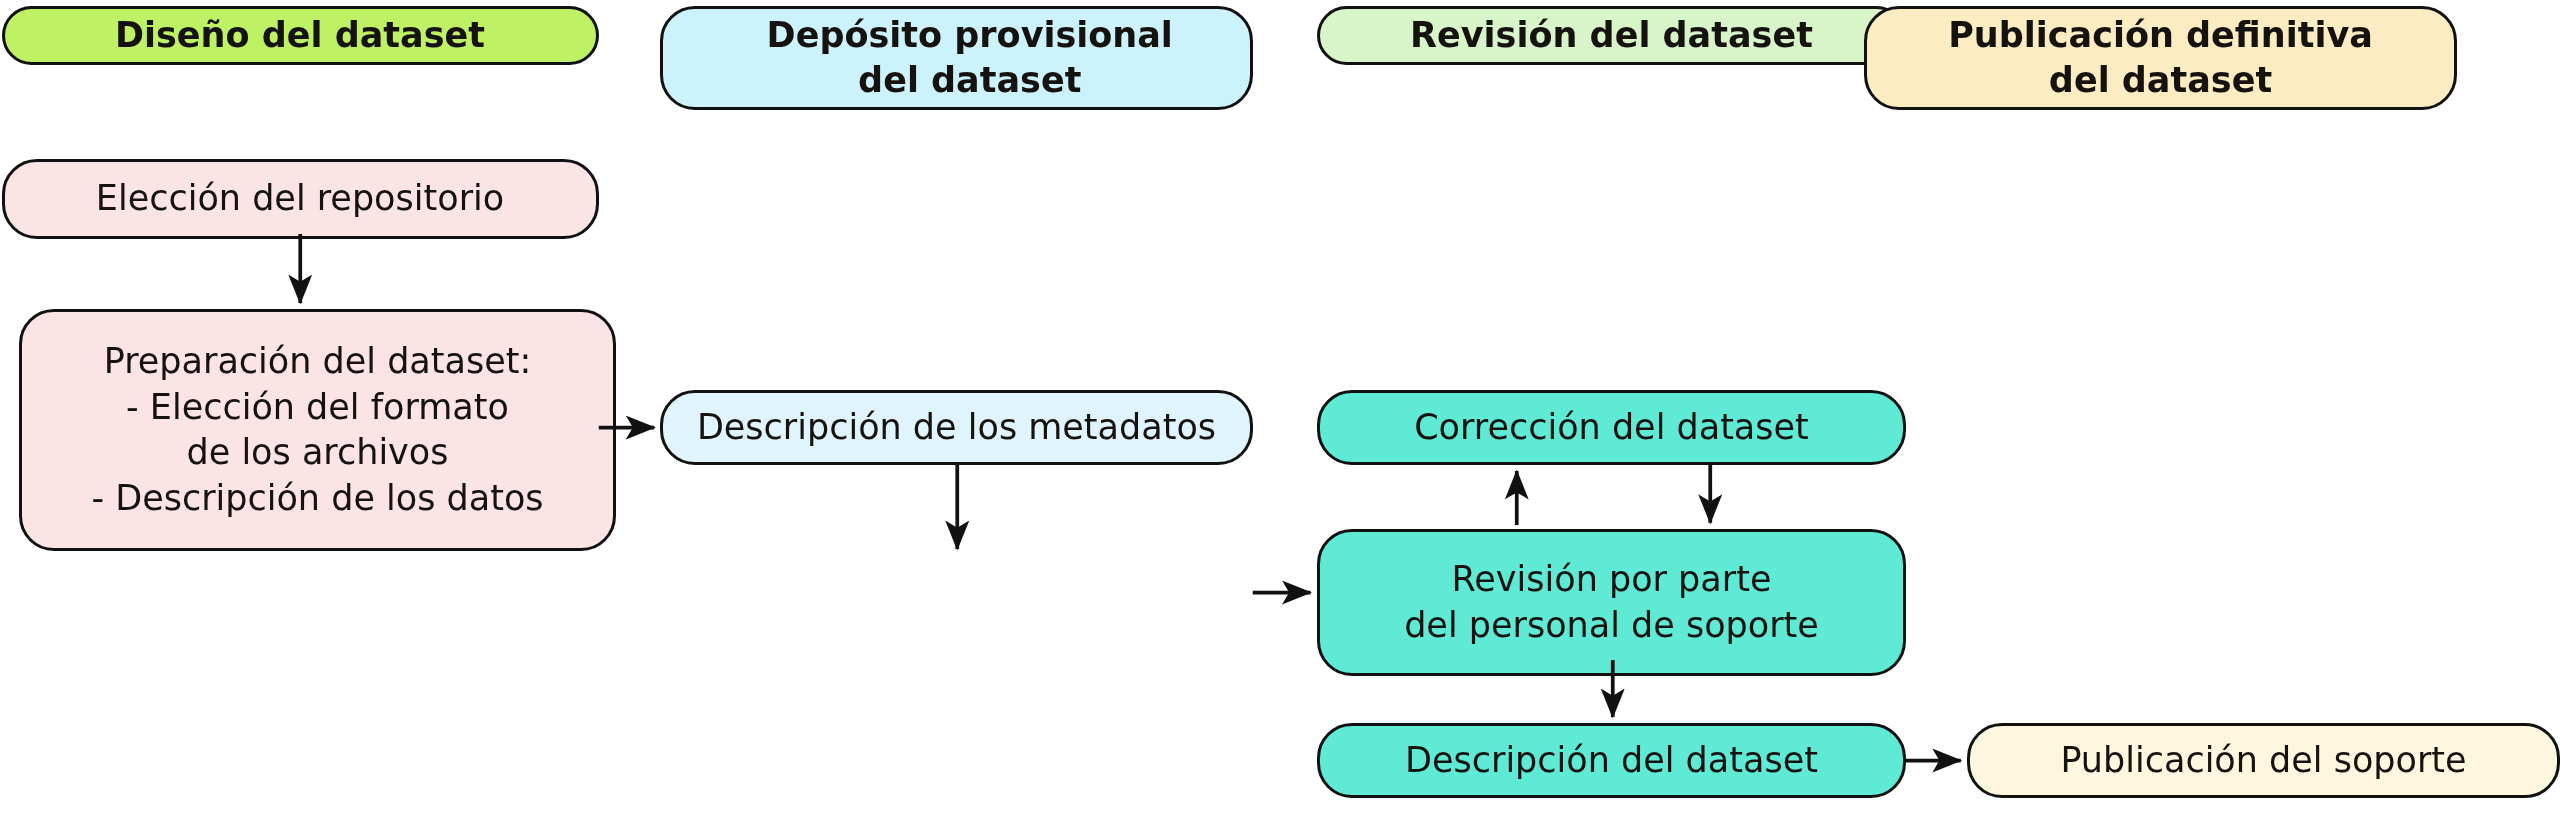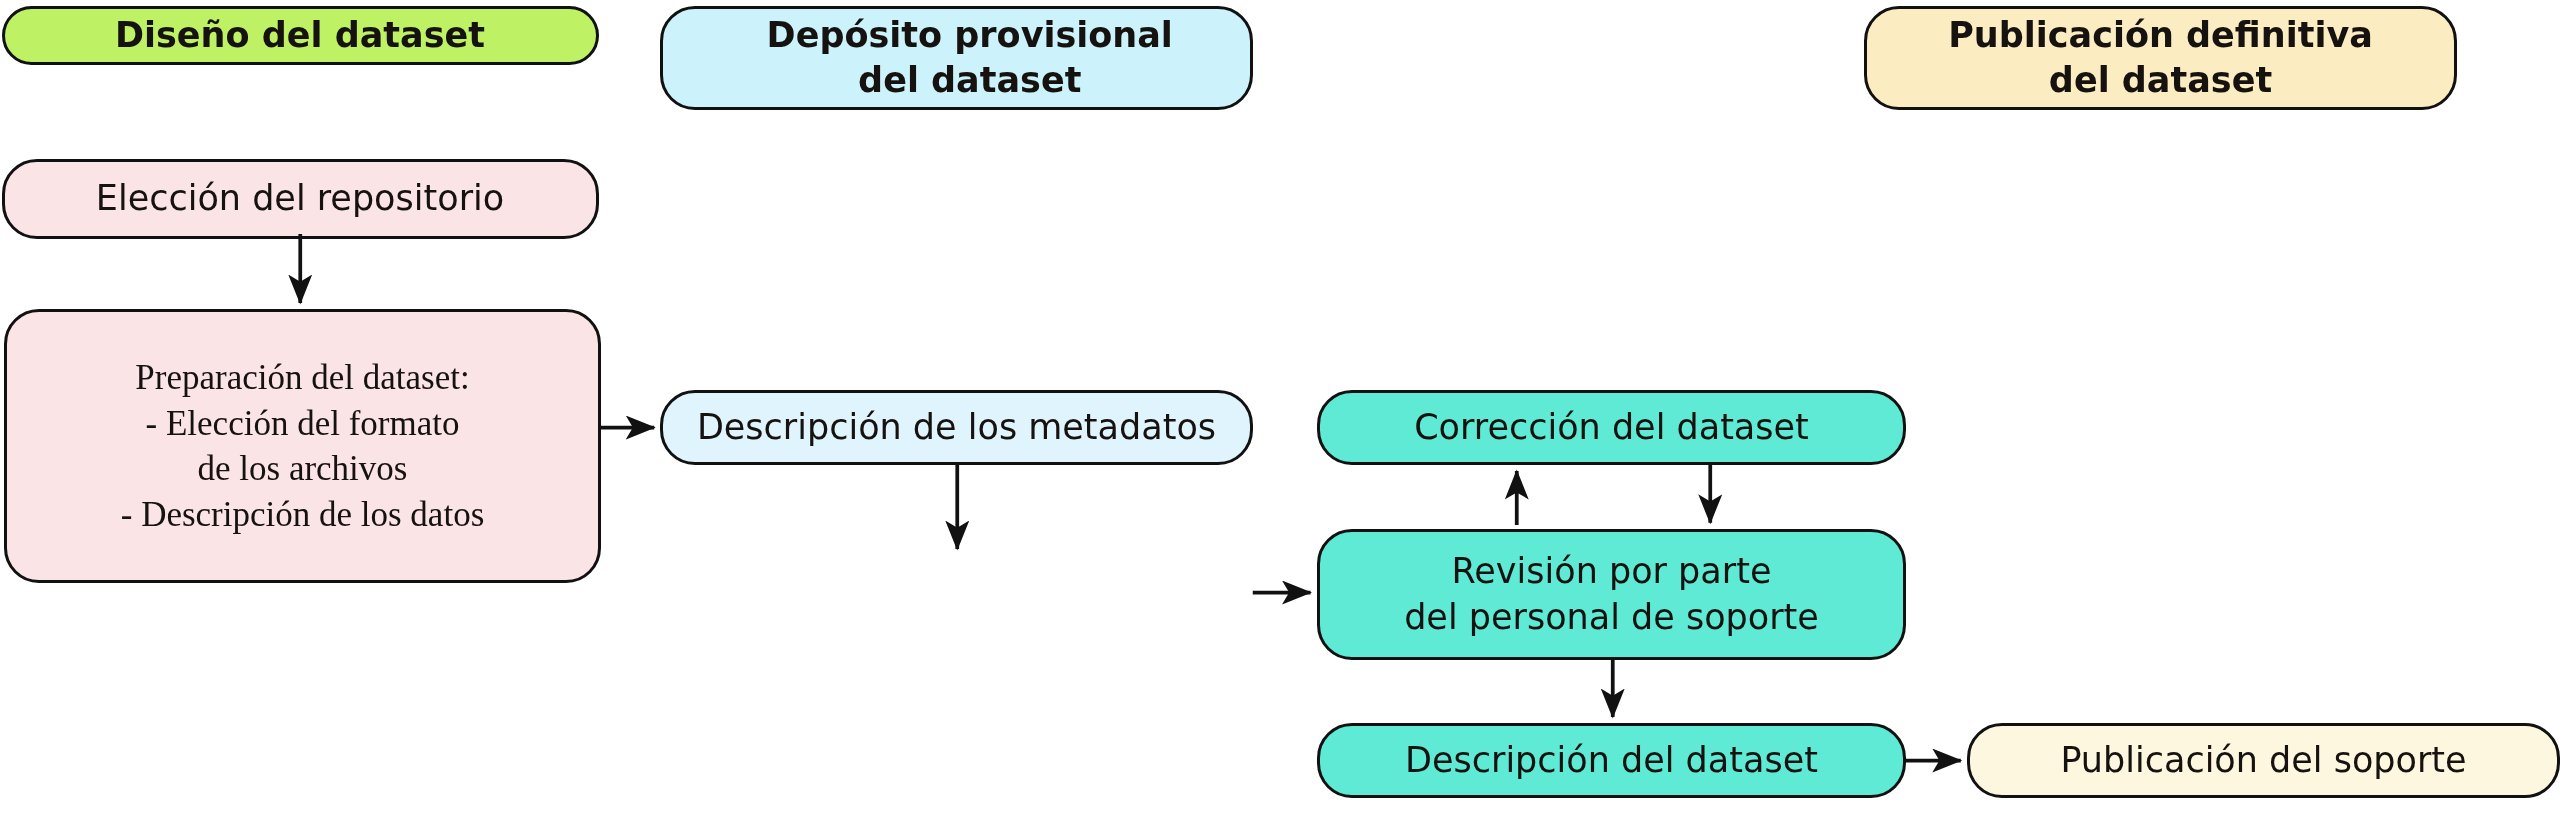--- a/index.html
+++ b/index.html
@@ -60,37 +60,38 @@
 </head>
 <body>
 
 <div id="canvas">
 
   <div class="node header fill-pink-strong" style="left:1.5px; top:6px; width:597px; height:59px;">Diseño del dataset</div>
 
   <div class="node header fill-blue-strong" style="left:660px; top:6px; width:593px; height:104px;padding-left:40px;">Depósito provisional
 del dataset</div>
 
+  <div class="node header fill-green-strong" style="left:1317px; top:6px; width:589px; height:59px;">Revisión del dataset</div>
 
   <div class="node header fill-yellow-strong" style="left:1864px; top:6px; width:593px; height:104px;">Publicación definitiva
 del dataset</div>
 
   <div class="node fill-pink-soft" style="left:1.5px; top:159px; width:597px; height:80px;">Elección del repositorio</div>
 
-  <div class="node fill-pink-soft" style="left:4px; top:309px; width:597px; height:274px;font-family:Liberation Serif, serif;">Preparación del dataset:
+  <div class="node fill-pink-soft" style="left:19px; top:309px; width:597px; height:242px;">Preparación del dataset:
 - Elección del formato
 de los archivos
 - Descripción de los datos</div>
 
   <div class="node fill-blue-soft" style="left:660px; top:390px; width:593px; height:75px;">Descripción de los metadatos</div>
 
 
   <div class="node fill-green-soft" style="left:1317px; top:390px; width:589px; height:75px;">Corrección del dataset</div>
 
-  <div class="node fill-green-soft" style="left:1317px; top:529px; width:589px; height:131px;">Revisión por parte
+  <div class="node fill-green-soft" style="left:1317px; top:529px; width:589px; height:147px;">Revisión por parte
 del personal de soporte</div>
 
   <div class="node fill-green-soft" style="left:1317px; top:723px; width:589px; height:75px;">Descripción del dataset</div>
 
   <div class="node fill-yellow-soft" style="left:1967px; top:723px; width:593px; height:75px;">Publicación del soporte</div>
 
   <svg id="edges" viewBox="0 0 3434 1092" xmlns="http://www.w3.org/2000/svg">
     <defs>
       <marker id="ah" markerWidth="9" markerHeight="9" refX="7.6" refY="3.2" orient="auto" markerUnits="strokeWidth">
         <path d="M0,0 L8,3.2 L0,6.4 L1.9,3.2 z" fill="#111111"></path>

